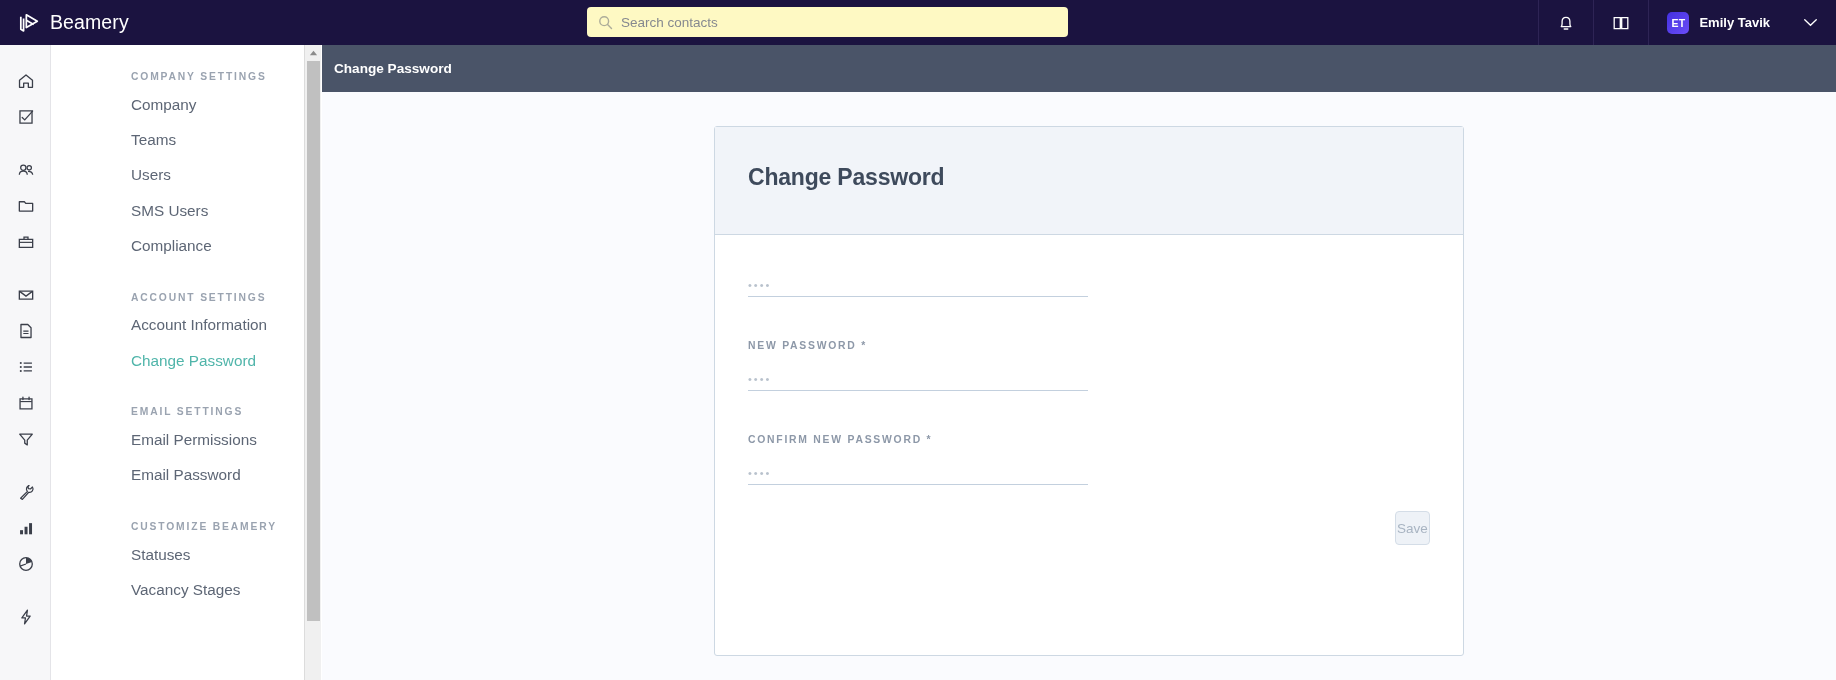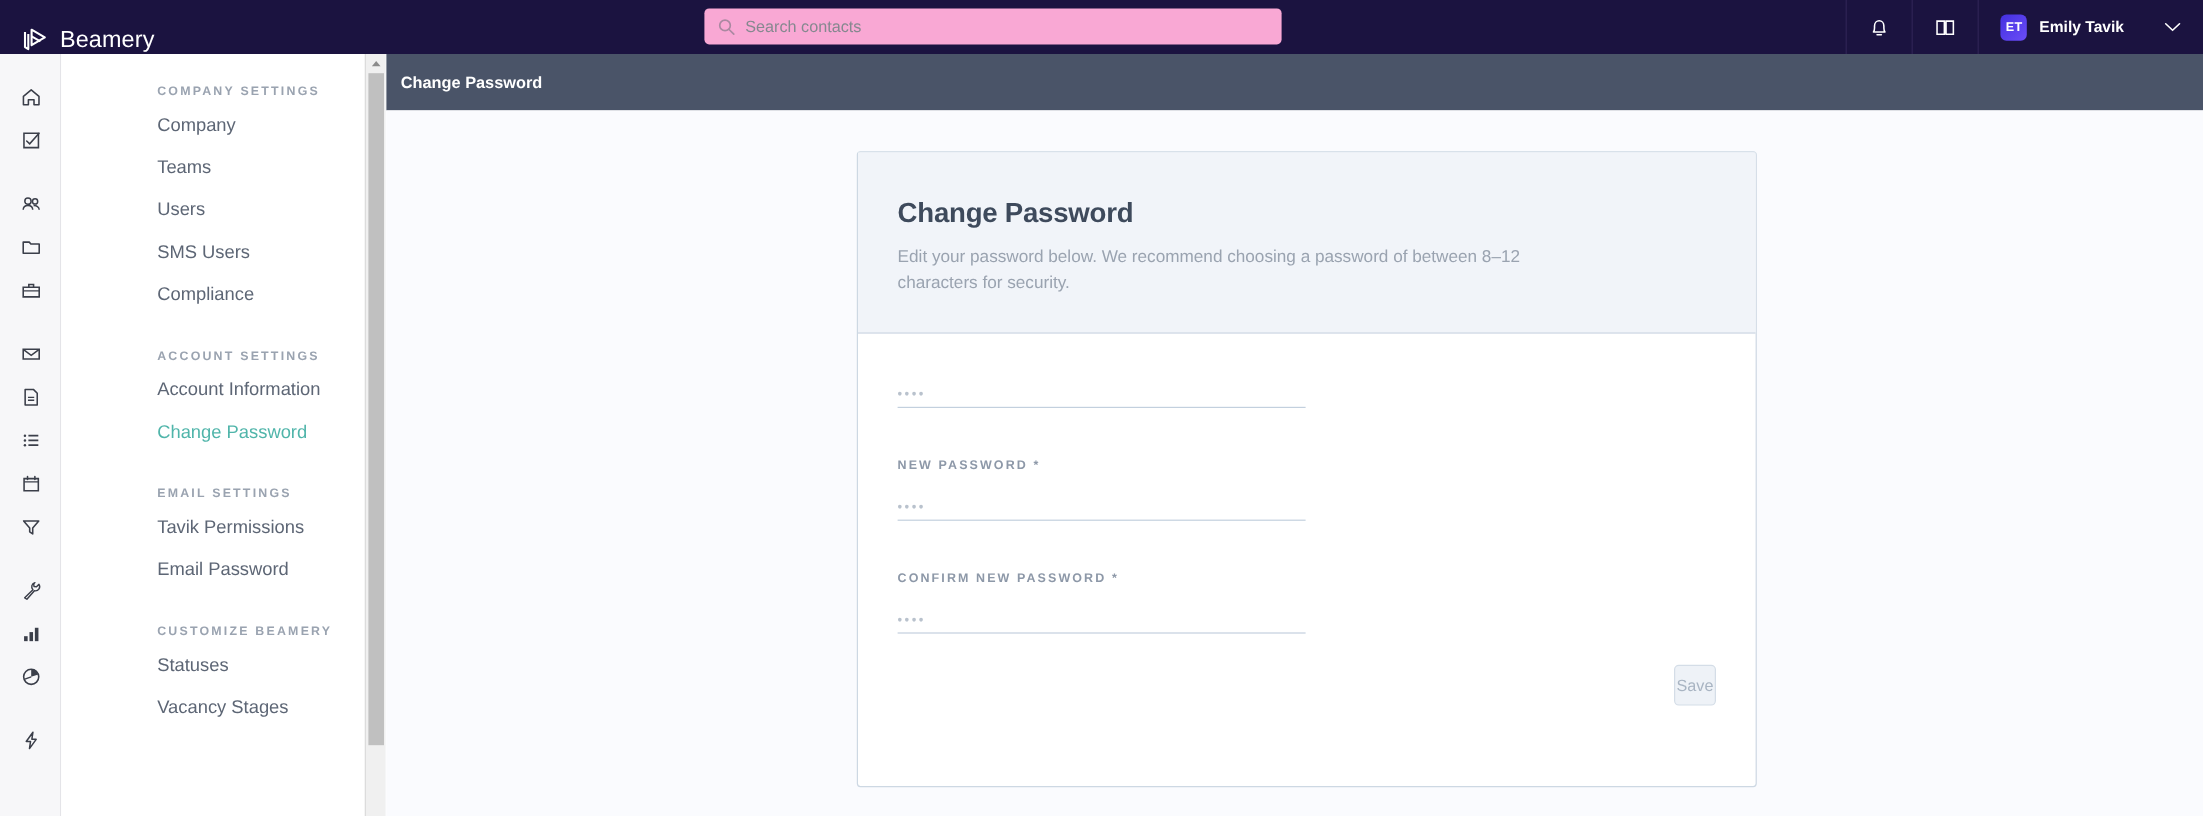--- a/index.html
+++ b/index.html
@@ -10,41 +10,41 @@
     overflow: hidden;
     font-family: "Liberation Sans", sans-serif;
     background: #ffffff;
   }
 
   
   .topbar {
     position: absolute; top: 0; left: 0;
     width: 1836px; height: 45px;
     background: #1b1340;
-    display: flex; align-items: flex-end;
+    display: flex; align-items: center;
   }
   .brand {
     display: flex; align-items: center;
     gap: 9px;
     margin-left: 19px;
     width: 300px;
   }
   .brand-logo { width: 22px; height: 24px; display: block; }
   .brand-name {
     color: #ffffff; font-size: 19.5px; font-weight: 400;
     letter-spacing: .1px;
   }
 
   .search-wrap {
     position: absolute; left: 587px; top: 7px;
     width: 481px; height: 30px;
   }
   .search-box {
     width: 100%; height: 100%;
-    background: #f9a8d4; border: none; border-radius: 4px;
+    background: #fef9c3; border: none; border-radius: 4px;
     display: flex; align-items: center; padding-left: 11px;
   }
   .search-ico { width: 15px; height: 15px; flex: 0 0 auto; opacity: .55; }
   .search-input {
     border: none; outline: none; background: transparent;
     font-family: "Liberation Sans", sans-serif;
     font-size: 13.5px; color: #41434a;
     margin-left: 8px; width: 420px;
   }
   .search-input::placeholder { color: #85888f; }
@@ -365,21 +365,21 @@
     <div>
       <div class="side-head">ACCOUNT SETTINGS</div>
       <div class="side-item">Account Information</div>
       <div class="side-item active">Change Password</div>
     </div>
 
     <div class="side-space"></div>
 
     <div>
       <div class="side-head">EMAIL SETTINGS</div>
-      <div class="side-item">Tavik Permissions</div>
+      <div class="side-item">Email Permissions</div>
       <div class="side-item">Email Password</div>
     </div>
 
     <div class="side-space"></div>
 
     <div>
       <div class="side-head">CUSTOMIZE BEAMERY</div>
       <div class="side-item">Statuses</div>
       <div class="side-item">Vacancy Stages</div>
     </div>
@@ -399,21 +399,20 @@
 <div class="pagebar">
   <span class="pagebar-title">Change Password</span>
 </div>
 
 <div class="main">
 
   <div class="card">
 
     <div class="card-head">
       <div class="card-title">Change Password</div>
-      <div class="card-sub">Edit your password below. We recommend choosing a password of between 8–12 characters for security.</div>
     </div>
 
     <div class="card-body">
 
       <div class="field">
         <input class="field-input" type="password" placeholder="••••" style="">
       </div>
 
       <div class="field">
         <div class="field-label">

